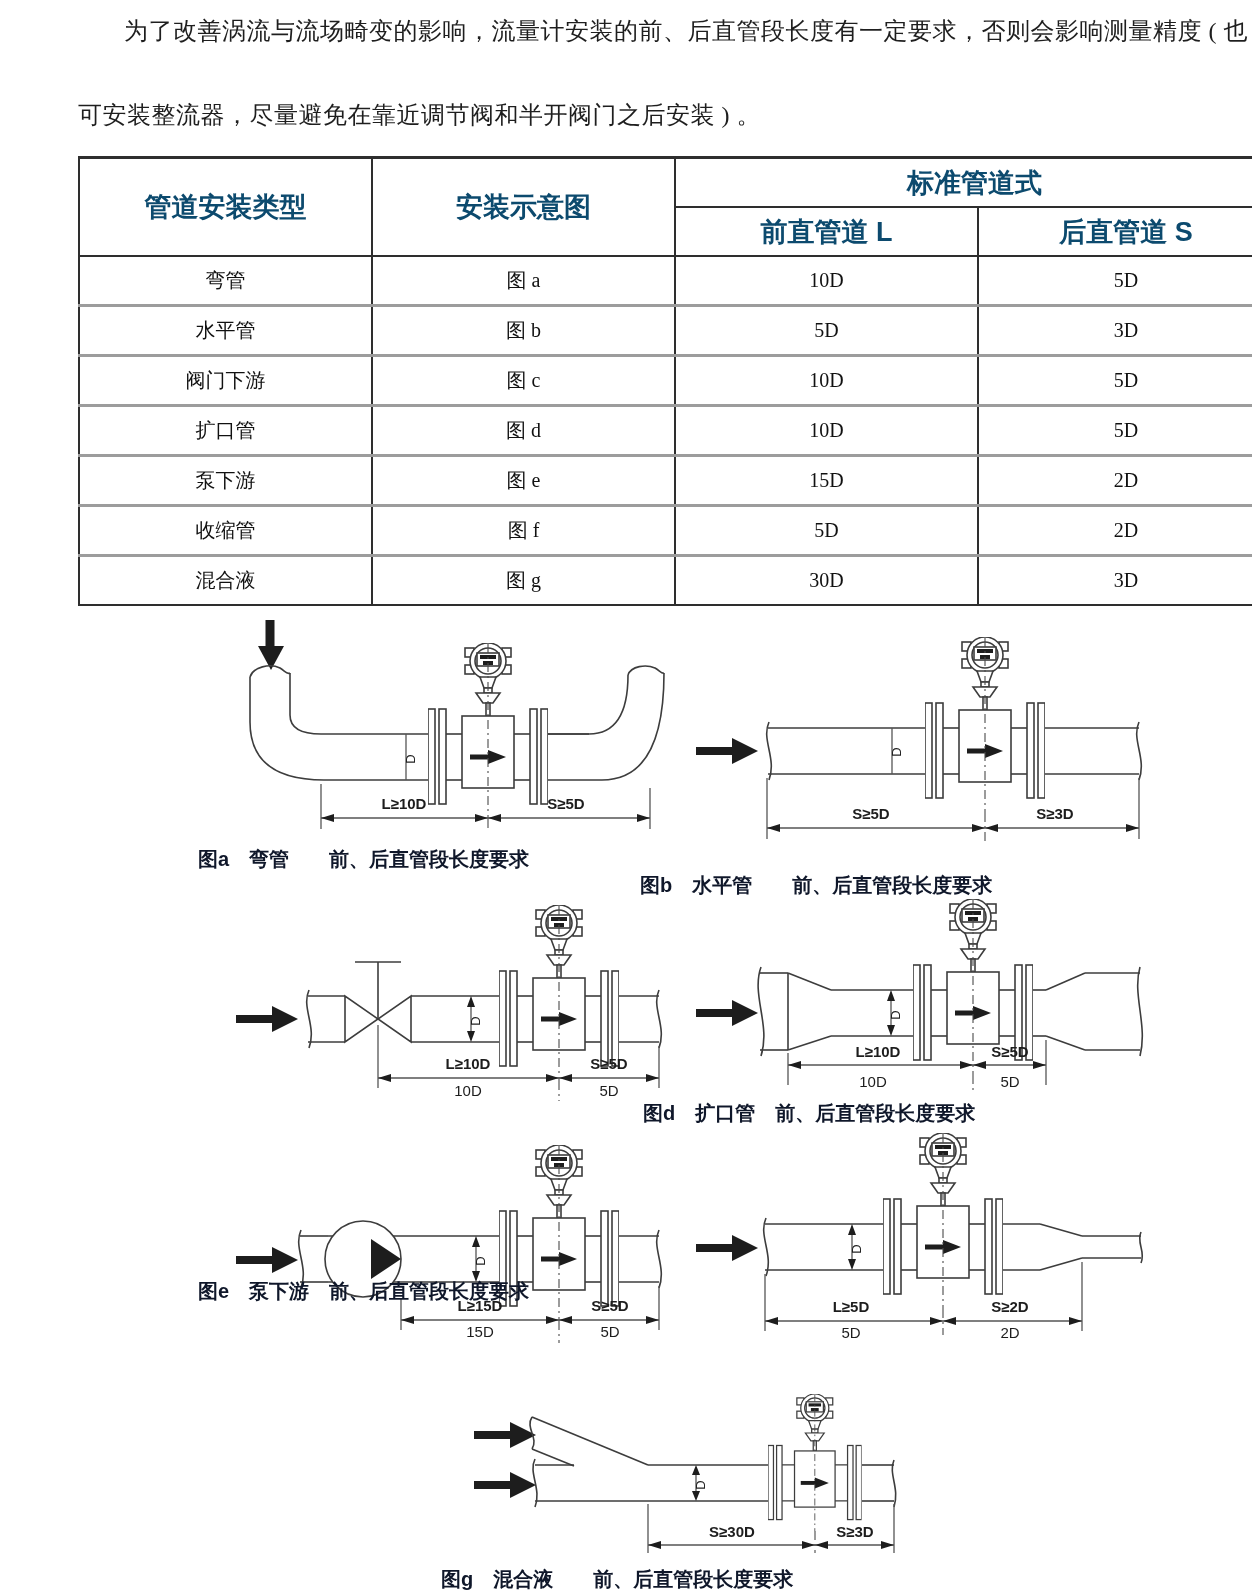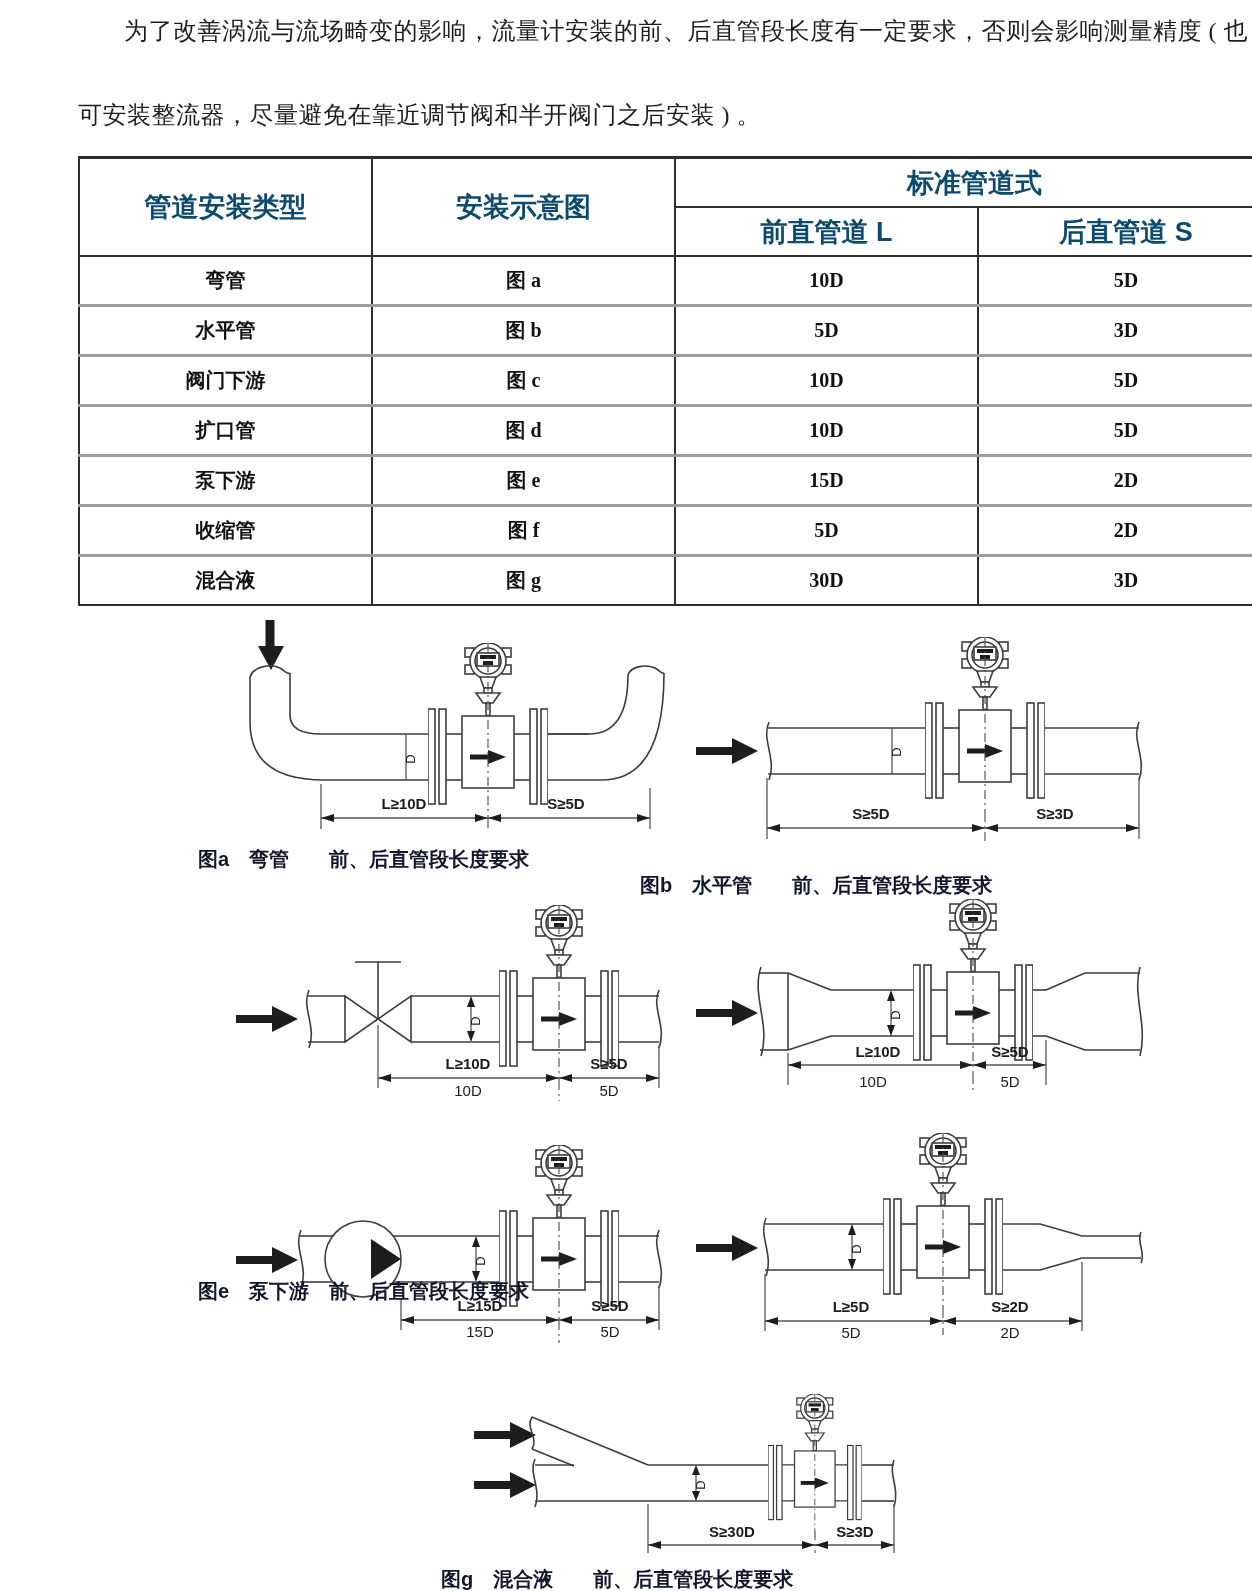--- a/index.html
+++ b/index.html
@@ -5,21 +5,21 @@
   html,body{margin:0;padding:0;background:#fff;}
   .page{position:relative;width:1252px;height:1591px;background:#ffffff;overflow:hidden;
         font-family:"Liberation Serif","DejaVu Serif",serif;color:#1e1e1e;margin-left:48px;}
   .intro-line{position:absolute;left:30px;width:1196px;font-size:24px;line-height:30px;
         letter-spacing:0.5px;white-space:nowrap;}
   .intro-1{top:16px;padding-left:46px;}
   .intro-2{top:100px;font-family:Liberation Serif, serif;}
   
   table.spec{position:absolute;left:30px;top:156px;width:1195px;border-collapse:collapse;
         table-layout:fixed;background:#fff;}
-  table.spec td,table.spec th{padding:0;text-align:center;vertical-align:middle;font-weight:bold;}
+  table.spec td,table.spec th{padding:0;text-align:center;vertical-align:middle;font-weight:normal;}
   table.spec{border:2px solid #2e2e2e;border-top:3px solid #2e2e2e;}
   .spec .vline{border-left:2px solid #2e2e2e;}
   .spec thead th{font-family:"Liberation Sans","DejaVu Sans",sans-serif;font-weight:bold;font-size:27px;color:#0c4a6e;}
   .spec thead .h1{height:47px;}
   .spec thead .h2{height:47px;border-top:2px solid #2e2e2e;}
   .spec tbody td{font-size:20px;height:47px;color:#111;}
   .spec tbody tr{border-top:3px solid #9c9c9c;}
   .spec tbody tr.first{border-top:2px solid #2e2e2e;}
   
   .dg{position:absolute;}
@@ -289,20 +289,21 @@
       <polygon class="bk" points="100,180 113,176 113,184"></polygon>
       <polygon class="bk" points="285,180 272,176 272,184"></polygon>
       <polygon class="bk" points="285,180 298,176 298,184"></polygon>
       <polygon class="bk" points="358,180 345,176 345,184"></polygon>
       <text class="dl" x="190" y="172">L≥10D</text>
       <text class="dl" x="322" y="172">S≥5D</text>
       <text class="dl2" x="185" y="202">10D</text>
       <text class="dl2" x="322" y="202">5D</text>
     </g>
   </svg>
+  <div class="cap" style="left:595px;top:1100px">图d　扩口管　前、后直管段长度要求</div>
 
   <svg class="dg" style="left:180px;top:1125px" width="500" height="240" viewBox="0 0 500 240">
     <use href="#flowarrow" x="8" y="122" width="62" height="26"></use>
     <g>
       <line class="ln" x1="72" y1="111" x2="100" y2="111"></line>
       <line class="ln" x1="72" y1="157" x2="100" y2="157"></line>
       <path class="ln" d="M73,105 C65,123 81,141 73,163"></path>
       <line class="ln" x1="100" y1="111" x2="271" y2="111"></line>
       <line class="ln" x1="100" y1="157" x2="271" y2="157"></line>
       <line class="ln" x1="391" y1="111" x2="431" y2="111"></line>

